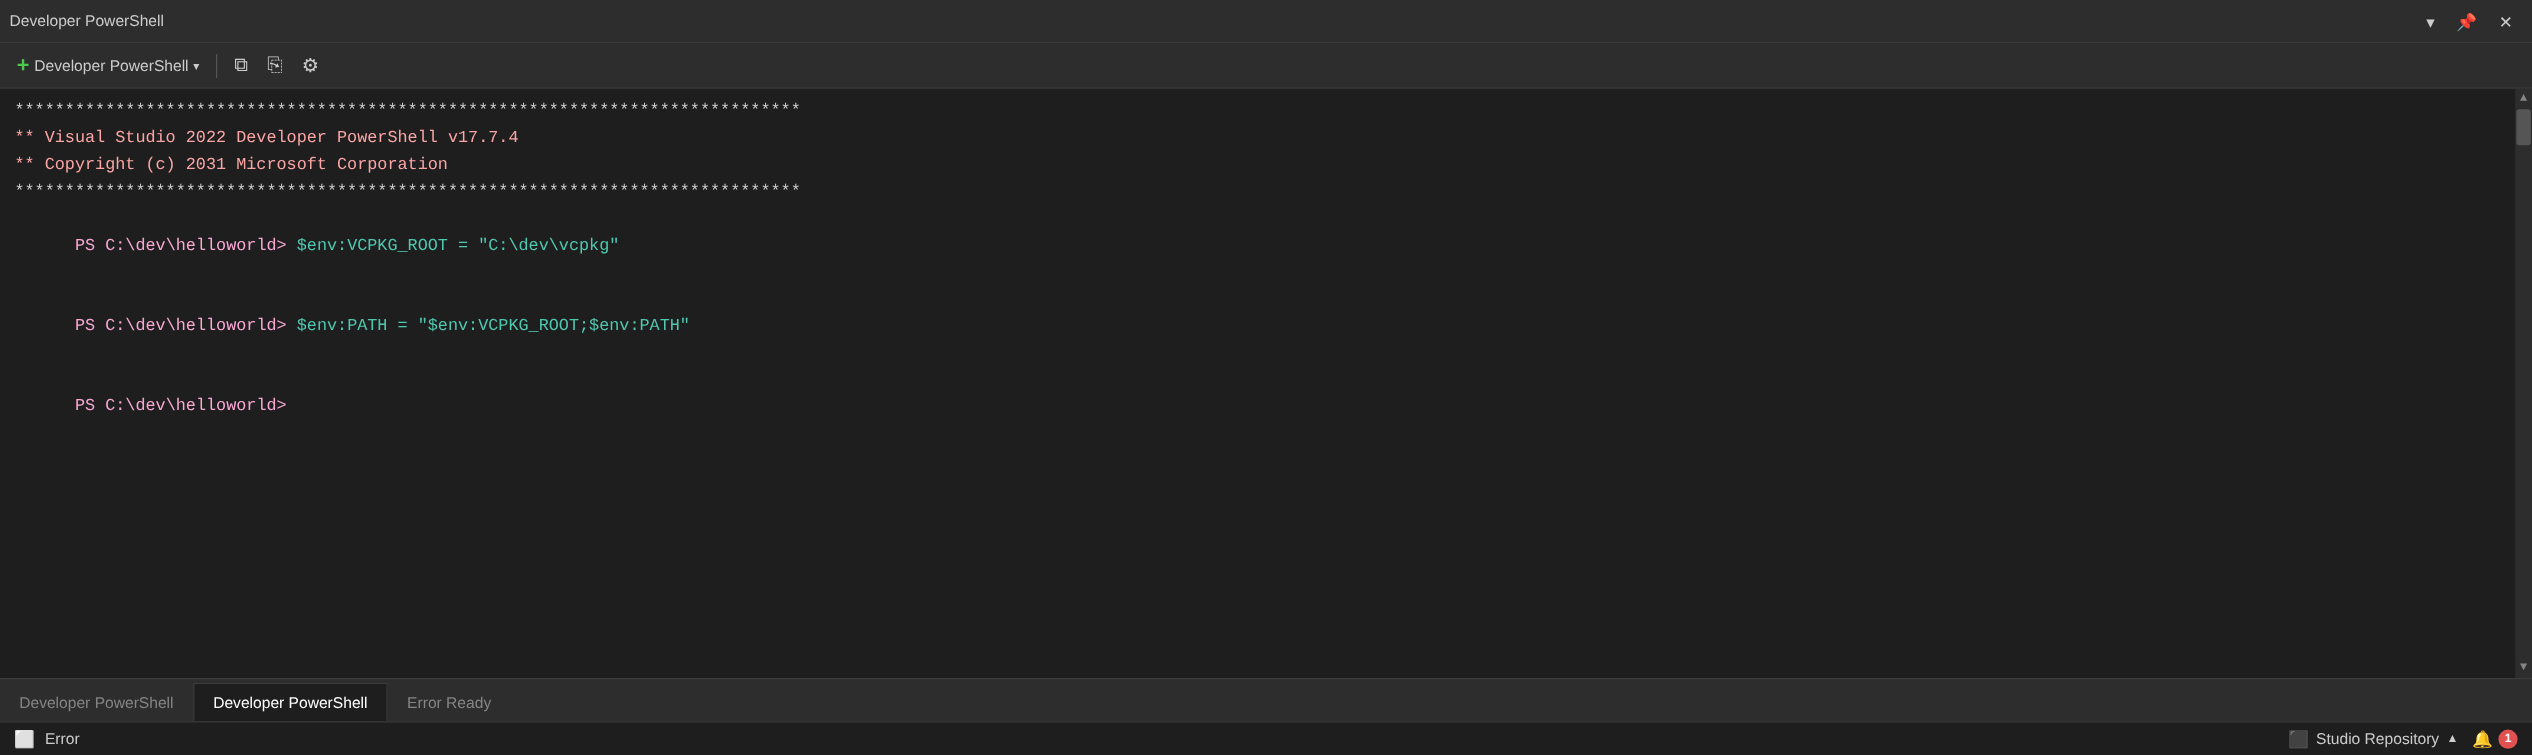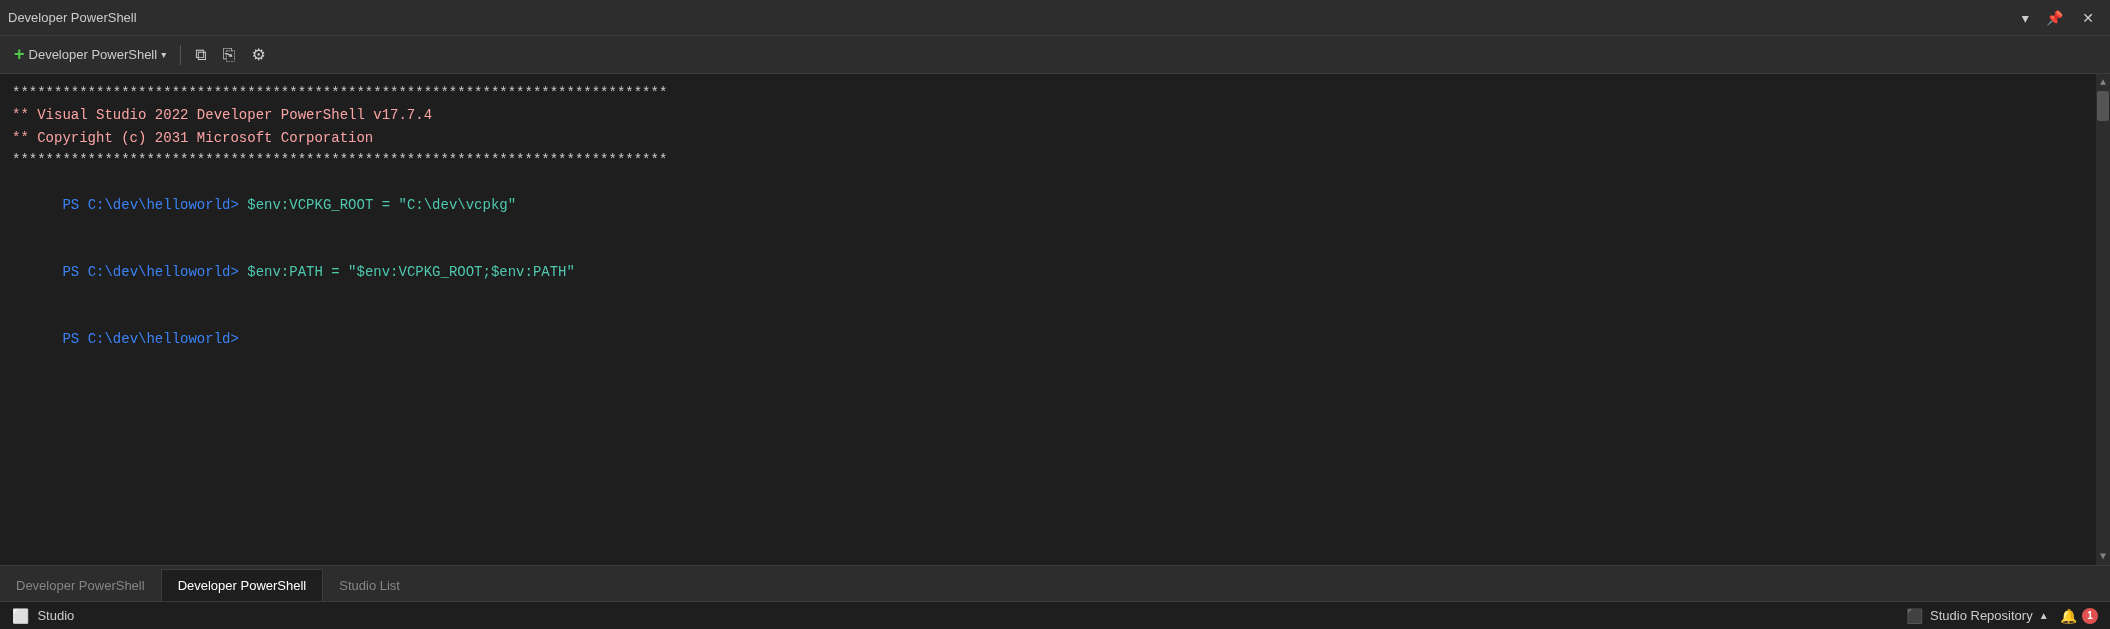--- a/index.html
+++ b/index.html
@@ -254,21 +254,21 @@
       font-size: 10px;
     }
 
     
     .term-line {
       white-space: pre;
       font-size: 14px;
       line-height: 1.6;
     }
 
-    .prompt-part { color: #3b82f6; font-family: Liberation Mono, monospace; }
+    .prompt-part { color: #f9a8d4; font-family: Liberation Mono, monospace; }
     .cyan-part { color: #4ec9b0; }
   </style>
 </head>
 <body>
 
 <div class="title-bar">
   <div class="title-bar-left">
     <span class="title-text">Developer PowerShell</span>
   </div>
   <div class="title-bar-right">
@@ -322,28 +322,28 @@
 </div>
 
 <div class="tabs-bar">
   <button class="tab tab-inactive">
     <span>Developer PowerShell</span>
   </button>
   <button class="tab tab-active">
     <span>Developer PowerShell</span>
   </button>
   <button class="tab tab-inactive">
-    <span>Studio List</span>
+    <span>Error Ready</span>
   </button>
 </div>
 
 <div class="status-bar">
   <div class="status-left">
     <span class="status-icon">⬜</span>
-    <span>Studio</span>
+    <span>Error</span>
   </div>
   <div class="status-right">
     <div class="select-repo">
       <span class="status-icon">⬛</span>
       <span>Studio Repository</span>
       <span class="arrow-up">▲</span>
     </div>
     <div style="display:flex;align-items:center;gap:4px;">
       <span class="status-icon">🔔</span>
       <span class="notification-badge">1</span>

